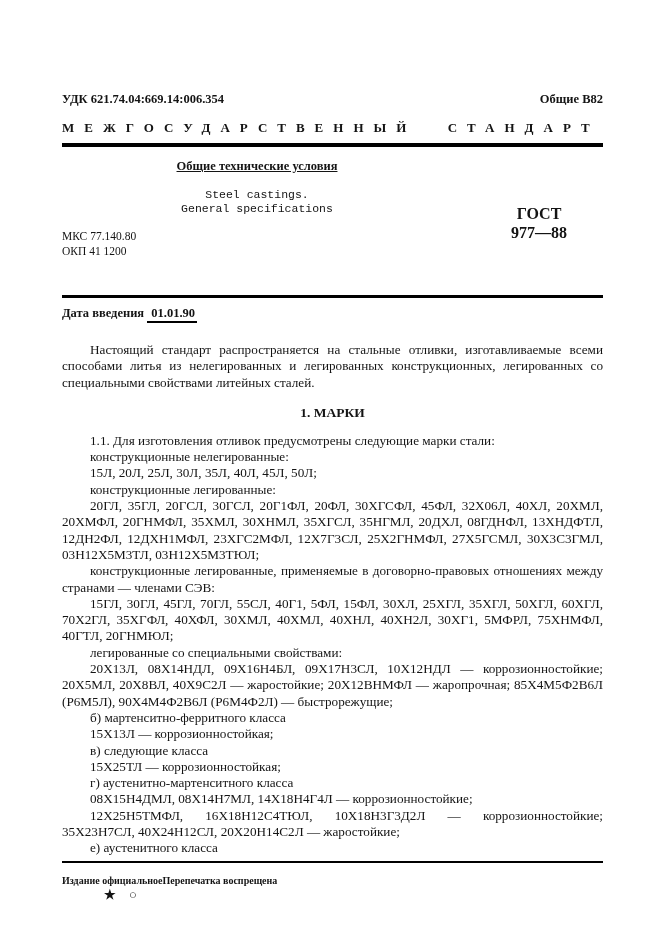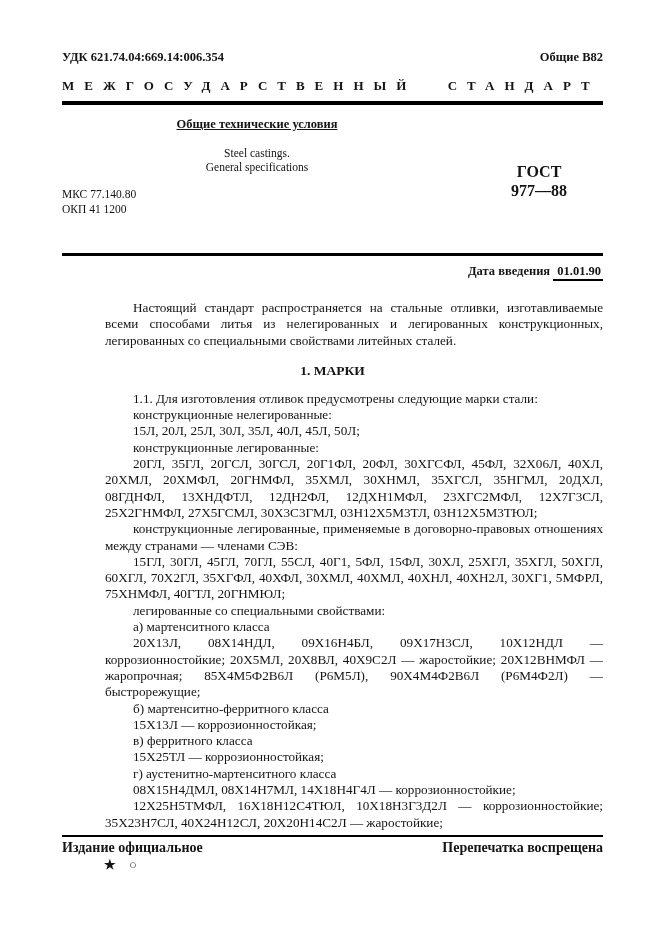--- a/index.html
+++ b/index.html
@@ -5,21 +5,21 @@
   html, body { margin: 0; padding: 0; background: #e8e8e8; }
   .page {
     position: relative;
     width: 661px;
     height: 936px;
     margin: 0 auto;
     background: #ffffff;
     color: #141414;
     font-family: "Liberation Serif", serif;
     box-sizing: border-box;
-    padding: 50px 58px 0 62px;
+    padding: 92px 58px 0 62px;
     overflow: hidden;
   }
   .top-row {
     display: flex;
     justify-content: space-between;
     font-weight: bold;
     font-size: 12.5px;
   }
   .std-kind {
     margin-top: 13px;
@@ -30,53 +30,52 @@
     white-space: nowrap;
   }
   .rule-thick { height: 4px; background: #000; margin-top: 7px; }
   .rule-med   { height: 3px; background: #000; margin-top: 8px; }
   .rule-foot  { height: 2.5px; background: #000; margin-top: 4px; }
 
   .title-area { position: relative; min-height: 128px; }
   .title-left { width: 390px; text-align: center; }
   .doc-title    { margin-top: 17px; font-weight: bold; font-size: 13.5px; }
   .doc-subtitle { margin-top: 12px; font-weight: bold; font-size: 12.5px; text-decoration: underline; }
-  .doc-en       { margin-top: 14px; font-size: 11.5px; line-height: 14px; }
+  .doc-en       { margin-top: 14px; font-size: 11.5px; line-height: 14px; font-family: Liberation Mono, monospace; }
   .gost-box {
     position: absolute;
     top: 45px;
     right: 36px;
     text-align: center;
     font-weight: bold;
     font-size: 16px;
     line-height: 19px;
     white-space: nowrap;
   }
   .codes { margin-top: 13px; font-size: 11.5px; line-height: 14.5px; }
 
-  .date-line { margin-top: 8px; text-align: right; font-weight: bold; font-size: 12.5px; }
+  .date-line { margin-top: 8px; font-weight: bold; font-size: 12.5px; }
   .date-value { border-bottom: 2px solid #000; padding: 0 2px 1px 4px; }
 
-  .body-text { font-size: 13.2px; line-height: 16.3px; text-align: justify; margin-left: 43px; }
+  .body-text { font-size: 13.2px; line-height: 16.3px; text-align: justify; }
   .intro { margin-top: 21px; }
   p.para { margin: 0; text-indent: 28px; }
   .section-heading {
     margin-top: 14px;
     margin-bottom: 12px;
     text-align: center;
     font-weight: bold;
     font-size: 13.5px;
   }
 
   .footer-row {
     display: flex;
-    justify-content: space-between;
-    margin-top: 3px;
+    margin-top: 12px;
     font-weight: bold;
-    font-size: 14px;
+    font-size: 10px;
   }
   .edition-marks { margin-left: 42px; margin-top: 1px; font-size: 13px; font-weight: bold; }
   .edition-marks span { margin-right: 10px; }
 </style>
 </head>
 <body>
 
 <div class="page">
 
   <div class="top-row">
@@ -121,29 +120,29 @@
 
   <div class="body-text">
     <p class="para">1.1. Для изготовления отливок предусмотрены следующие марки стали:</p>
     <p class="para">конструкционные нелегированные:</p>
     <p class="para">15Л, 20Л, 25Л, 30Л, 35Л, 40Л, 45Л, 50Л;</p>
     <p class="para">конструкционные легированные:</p>
     <p class="para">20ГЛ, 35ГЛ, 20ГСЛ, 30ГСЛ, 20Г1ФЛ, 20ФЛ, 30ХГСФЛ, 45ФЛ, 32Х06Л, 40ХЛ, 20ХМЛ, 20ХМФЛ, 20ГНМФЛ, 35ХМЛ, 30ХНМЛ, 35ХГСЛ, 35НГМЛ, 20ДХЛ, 08ГДНФЛ, 13ХНДФТЛ, 12ДН2ФЛ, 12ДХН1МФЛ, 23ХГС2МФЛ, 12Х7Г3СЛ, 25Х2ГНМФЛ, 27Х5ГСМЛ, 30Х3С3ГМЛ, 03Н12Х5М3ТЛ, 03Н12Х5М3ТЮЛ;</p>
     <p class="para">конструкционные легированные, применяемые в договорно-правовых отношениях между странами — членами СЭВ:</p>
     <p class="para">15ГЛ, 30ГЛ, 45ГЛ, 70ГЛ, 55СЛ, 40Г1, 5ФЛ, 15ФЛ, 30ХЛ, 25ХГЛ, 35ХГЛ, 50ХГЛ, 60ХГЛ, 70Х2ГЛ, 35ХГФЛ, 40ХФЛ, 30ХМЛ, 40ХМЛ, 40ХНЛ, 40ХН2Л, 30ХГ1, 5МФРЛ, 75ХНМФЛ, 40ГТЛ, 20ГНМЮЛ;</p>
     <p class="para">легированные со специальными свойствами:</p>
-    <p class="para">а) мартенситного класса</p>
     <p class="para">20Х13Л, 08Х14НДЛ, 09Х16Н4БЛ, 09Х17Н3СЛ, 10Х12НДЛ — коррозионностойкие; 20Х5МЛ, 20Х8ВЛ, 40Х9С2Л — жаростойкие; 20Х12ВНМФЛ — жаропрочная; 85Х4М5Ф2В6Л (Р6М5Л), 90Х4М4Ф2В6Л (Р6М4Ф2Л) — быстрорежущие;</p>
     <p class="para">б) мартенситно-ферритного класса</p>
     <p class="para">15Х13Л — коррозионностойкая;</p>
-    <p class="para">в) ферритного класса</p>
+    <p class="para">в) следующие класса</p>
     <p class="para">15Х25ТЛ — коррозионностойкая;</p>
     <p class="para">г) аустенитно-мартенситного класса</p>
     <p class="para">08Х15Н4ДМЛ, 08Х14Н7МЛ, 14Х18Н4Г4Л — коррозионностойкие;</p>
     <p class="para">12Х25Н5ТМФЛ, 16Х18Н12С4ТЮЛ, 10Х18Н3Г3Д2Л — коррозионностойкие; 35Х23Н7СЛ, 40Х24Н12СЛ, 20Х20Н14С2Л — жаростойкие;</p>
+    <p class="para">е) аустенитного класса</p>
   </div>
 
   <div class="rule-foot"></div>
 
   <div class="footer-row">
     <span>Издание официальное</span>
     <span>Перепечатка воспрещена</span>
   </div>
 
   <div class="edition-marks">

